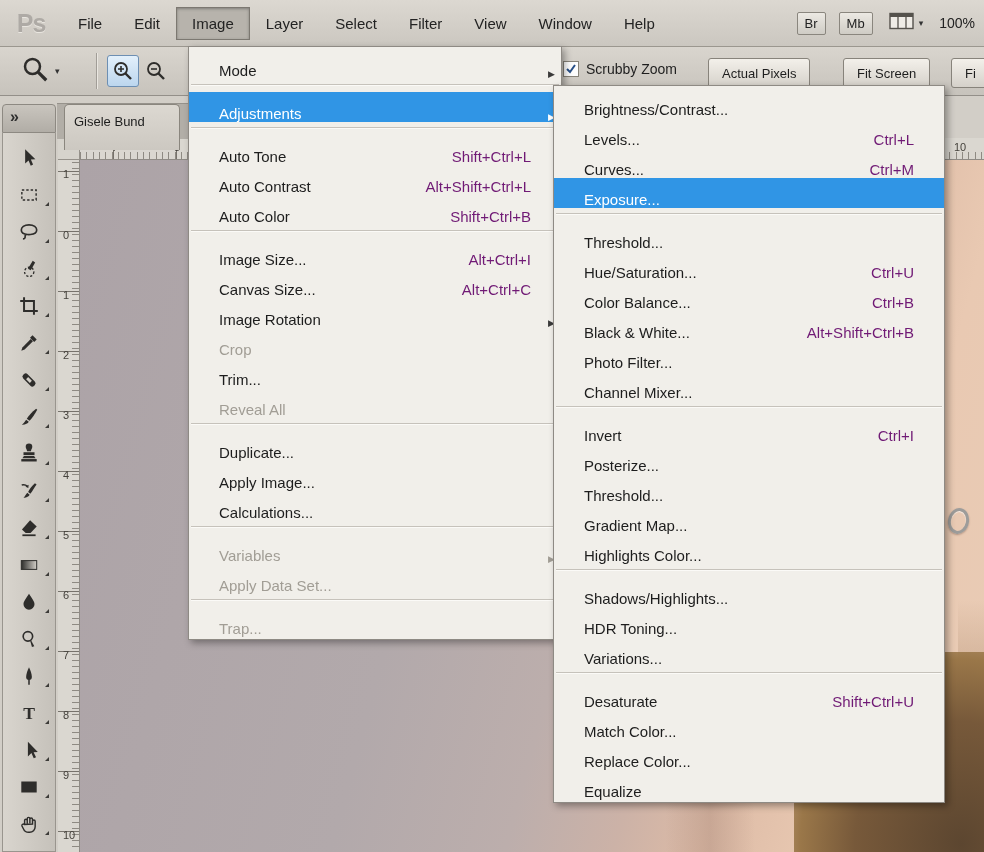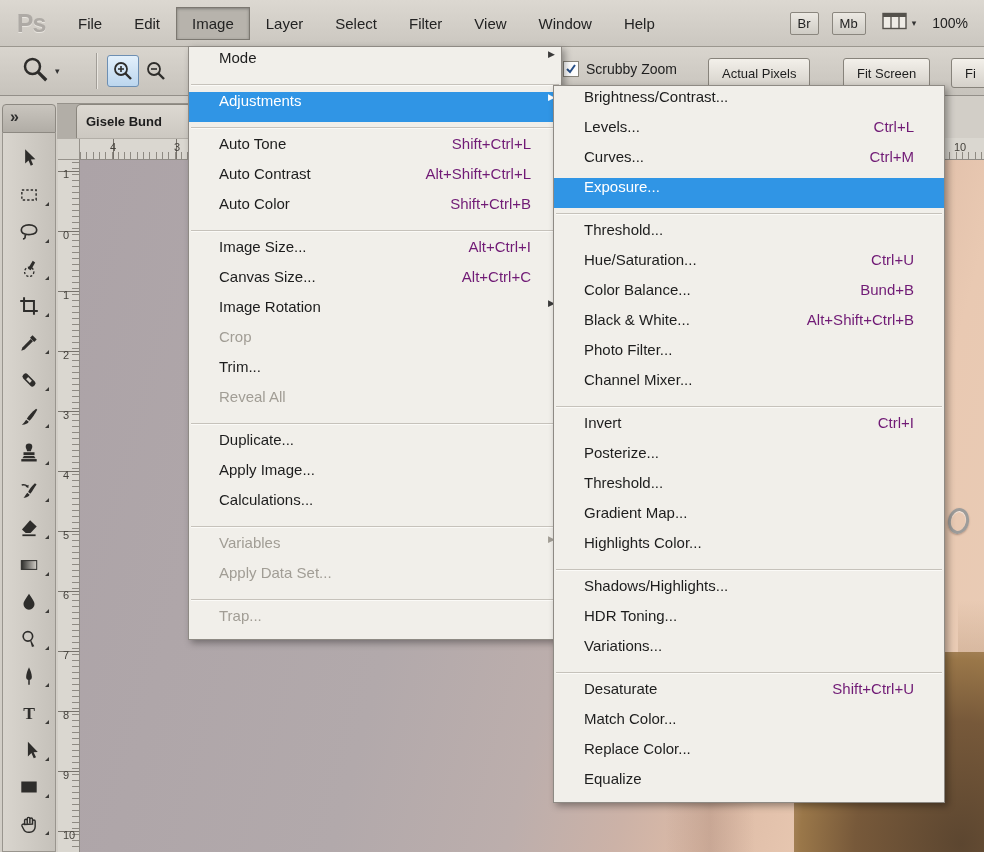--- a/index.html
+++ b/index.html
@@ -9,21 +9,21 @@
 
   
   .menubar{position:absolute;left:0;top:0;right:0;height:46px;
     background:linear-gradient(#dcd8d1,#cbc7c0);border-bottom:1px solid #9b978f;
     display:flex;align-items:center;z-index:20;}
   .logo{width:62px;text-align:center;font-weight:bold;font-size:25px;color:#aeaaa5;
     letter-spacing:-1px;text-shadow:0 1px 0 #e9e6e0;}
   .mb-items{display:flex;align-items:center;height:46px;}
   .mb-item{padding:0 15px;height:31px;line-height:31px;font-size:15px;color:#232323;border:1px solid transparent;}
   .mb-item.active{background:#b7b3ac;border-color:#7c7871;box-shadow:inset 0 1px 3px rgba(0,0,0,.3);}
-  .mb-right{margin-left:auto;display:flex;align-items:center;gap:13px;padding-right:16px;}
+  .mb-right{margin-left:auto;display:flex;align-items:center;gap:13px;padding-right:9px;}
   .small-btn{border:1px solid #8a867e;background:linear-gradient(#ece9e3,#cfccc5);
     border-radius:2px;font-size:13px;padding:3px 7px;color:#222;}
   .layout-btn{display:flex;align-items:center;gap:4px;border:1px solid transparent;padding:2px;}
   .caret{font-size:9px;color:#333;}
   .zoom-level{font-size:14px;color:#222;}
 
   
   .optionsbar{position:absolute;left:0;top:47px;right:0;height:48px;
     background:linear-gradient(#d9d5ce,#c7c3bc);border-bottom:1px solid #938f89;z-index:10;}
   .tool-preset{position:absolute;left:20px;top:7px;display:flex;align-items:center;gap:5px;}
@@ -39,23 +39,23 @@
     display:flex;align-items:center;padding:0 13px;white-space:nowrap;}
   .ob-actual{left:708px;}
   .ob-fit{left:843px;}
   .ob-fill{left:951px;width:70px;}
 
   
   .panel-collapse{position:absolute;left:2px;top:104px;width:54px;height:29px;
     background:linear-gradient(#c9c5be,#b1ada6);border:1px solid #8d8982;border-radius:4px 4px 0 0;
     font-size:16px;font-weight:bold;color:#2e2e2e;padding:3px 0 0 7px;box-sizing:border-box;z-index:5;}
   .tabstrip{position:absolute;left:57px;top:103px;width:134px;height:35px;background:#b2aea7;border-top:1px solid #96928b;z-index:4;}
-  .doc-tab{position:absolute;left:76px;top:104px;width:116px;height:34px;box-sizing:border-box;
+  .doc-tab{position:absolute;left:64px;top:104px;width:116px;height:46px;box-sizing:border-box;
     background:linear-gradient(#dcd8d1,#ccc8c1);border:1px solid #8a867e;border-bottom:none;
-    border-radius:5px 5px 0 0;font-size:13px;font-weight:bold;color:#1d1d1d;
+    border-radius:5px 5px 0 0;font-size:13px;font-weight:normal;color:#1d1d1d;
     padding:9px 0 0 9px;white-space:nowrap;overflow:hidden;z-index:6;}
 
   
   .ruler-corner{position:absolute;left:58px;top:138px;width:22px;height:22px;background:#d6d3cc;
     border-right:1px solid #96928b;border-bottom:1px solid #96928b;box-sizing:border-box;z-index:3;}
   .h-ruler{position:absolute;left:80px;top:138px;right:0;height:22px;background:#dad7d0;
     border-bottom:1px solid #8f8b85;box-sizing:border-box;z-index:2;
     background-image:
       repeating-linear-gradient(to right,#76726b 0 1px,transparent 1px 63px),
       repeating-linear-gradient(to right,#8e8a82 0 1px,transparent 1px 6.3px);
@@ -93,21 +93,21 @@
   .hair-edge{position:absolute;right:0;top:440px;width:26px;height:260px;
     background:linear-gradient(to bottom,rgba(150,110,80,0),rgba(140,104,70,.55) 60%,#7d5e3c 100%);}
   .earring{position:absolute;left:868px;top:348px;width:15px;height:20px;border:3px solid #9d9c9a;
     border-radius:50%;transform:rotate(12deg);box-shadow:inset 0 1px 1px rgba(255,255,255,.7),0 1px 2px rgba(90,60,50,.4);}
 
   
   .menu{position:absolute;background:#f1efea;border:1px solid #8e8a84;
     box-shadow:3px 3px 7px rgba(0,0,0,.35);padding:2px 0;box-sizing:border-box;}
   #image-menu{left:188px;top:46px;width:374px;z-index:50;}
   #adjustments-menu{left:553px;top:85px;width:392px;z-index:51;}
-  .menu-item{height:30px;display:flex;align-items:flex-start;padding:0 6px 0 30px;font-size:15px;color:#1d1d1d;}
+  .menu-item{height:30px;display:flex;align-items:flex-end;padding:0 6px 0 30px;font-size:15px;color:#1d1d1d;}
   .mi-label{flex:0 0 auto;}
   .mi-shortcut{margin-left:auto;padding-right:8px;color:#701a75;}
   .mi-arrow{width:16px;text-align:right;font-size:9px;color:#3a3a3a;}
   .menu-item.hl{background:#3095e5;color:#fff;}
   .menu-item.hl .mi-shortcut,.menu-item.hl .mi-arrow{color:#fff;}
   .menu-item.dis{color:#a19d95;}
   .menu-item.dis .mi-shortcut,.menu-item.dis .mi-arrow{color:#a19d95;}
   .menu-sep{height:1px;background:#c6c2bb;border-bottom:1px solid #fbfaf7;margin:5px 2px 6px 2px;}
 </style>
 </head>
@@ -494,21 +494,21 @@
         <span class="mi-shortcut"></span>
         <span class="mi-arrow"></span>
       </div>
       <div class="menu-item">
         <span class="mi-label">Hue/Saturation...</span>
         <span class="mi-shortcut">Ctrl+U</span>
         <span class="mi-arrow"></span>
       </div>
       <div class="menu-item">
         <span class="mi-label">Color Balance...</span>
-        <span class="mi-shortcut">Bund+B</span>
+        <span class="mi-shortcut">Ctrl+B</span>
         <span class="mi-arrow"></span>
       </div>
       <div class="menu-item">
         <span class="mi-label">Black &amp; White...</span>
         <span class="mi-shortcut">Alt+Shift+Ctrl+B</span>
         <span class="mi-arrow"></span>
       </div>
       <div class="menu-item">
         <span class="mi-label">Photo Filter...</span>
         <span class="mi-shortcut"></span>

